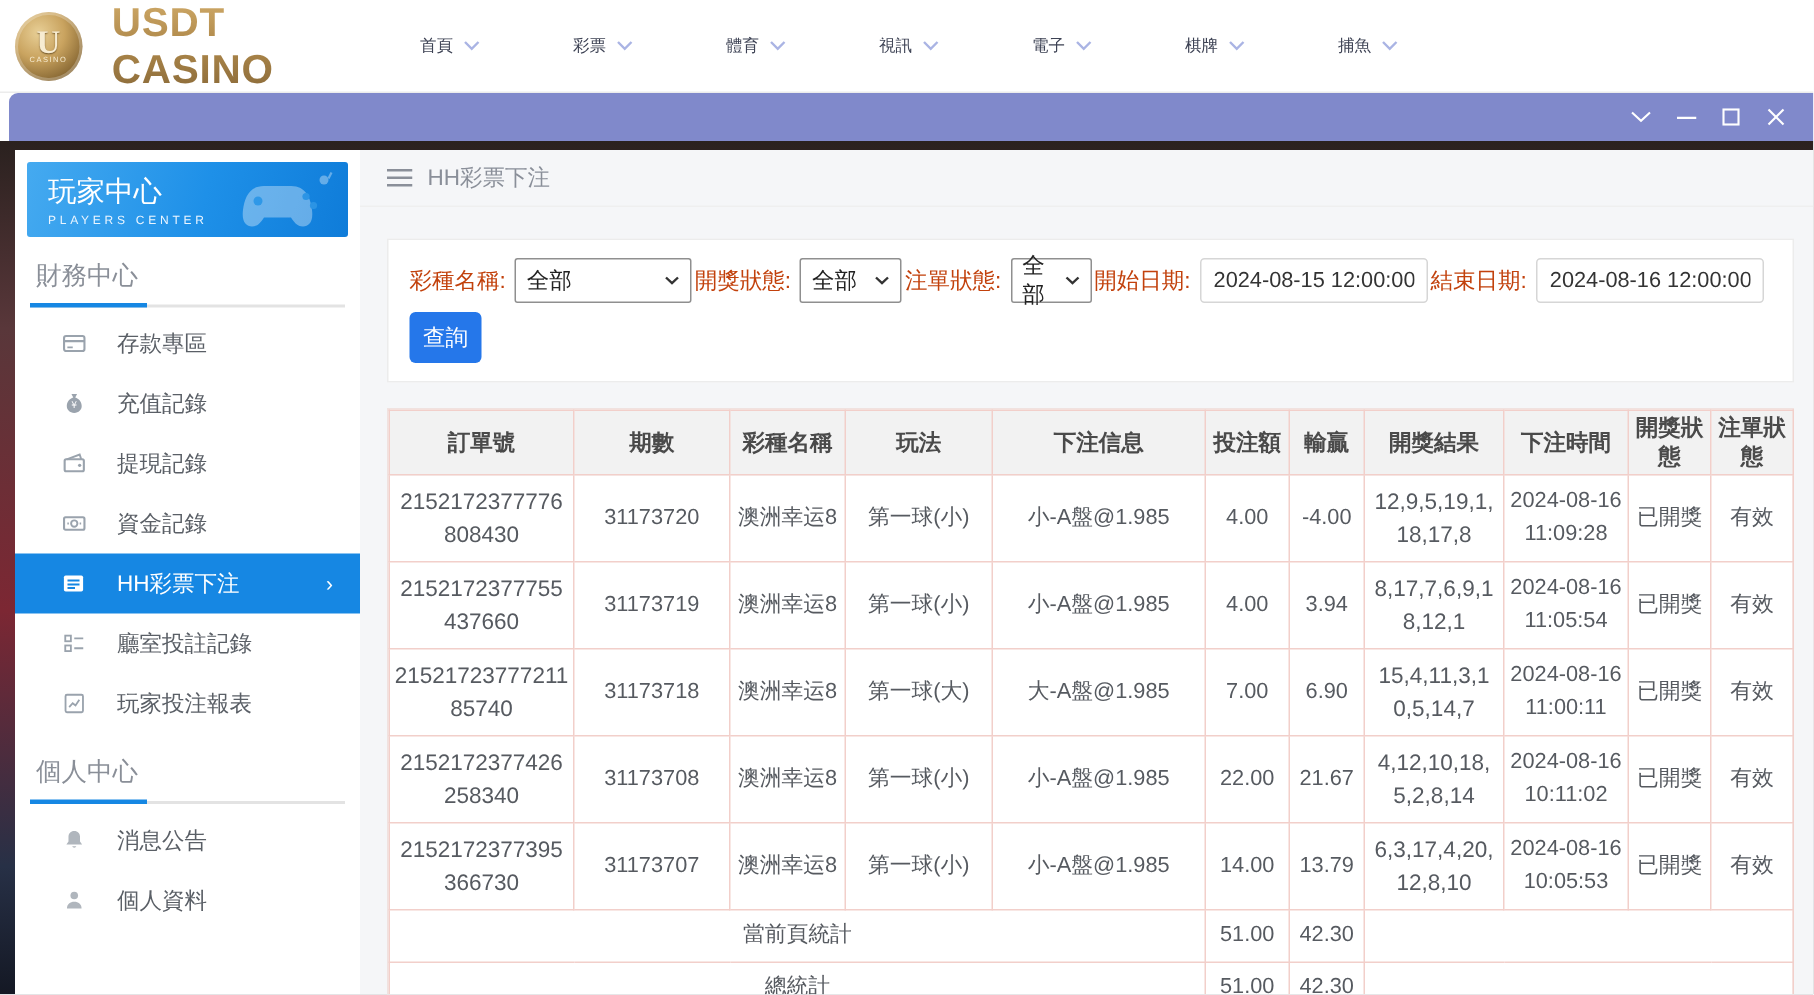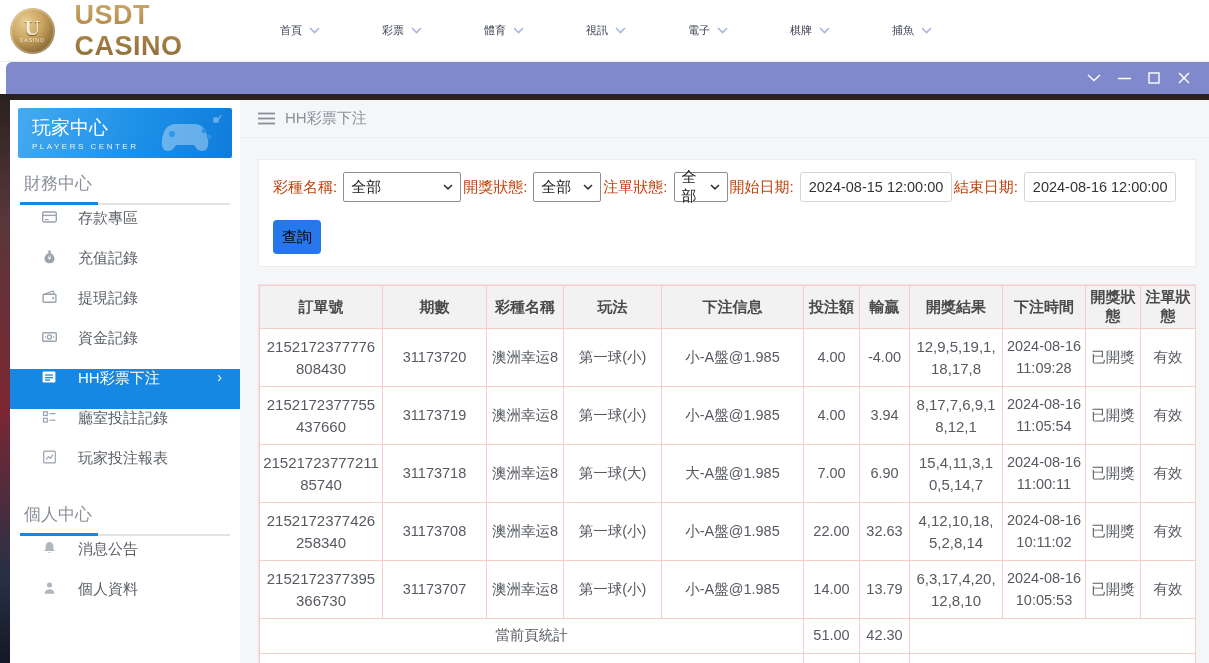--- a/index.html
+++ b/index.html
@@ -39,21 +39,21 @@
   
   .sidebar { width:230px; background:#fff; padding:8px 8px 0 8px; flex:none; }
   .sb-header { height:50px; border-radius:2px; position:relative; overflow:hidden; padding:7px 0 0 14px;
     background:linear-gradient(105deg,#45aaf0 0%,#1e90e8 55%,#0f7cd9 100%); }
   .sb-header .t1 { color:#fff; font-size:19px; }
   .sb-header .t2 { color:#eaf5ff; font-size:8px; letter-spacing:2.5px; margin-top:1px; }
   .sb-header svg.pad { position:absolute; right:8px; top:6px; opacity:.35; }
   .sb-section-title { margin:14px 4px 0 6px; font-size:17px; color:#8a8f98; }
   .sb-rule { height:2px; background:#e3e3e3; margin:8px 2px 4px 2px; position:relative; }
   .sb-rule::before { content:""; position:absolute; left:0; top:-1px; width:78px; height:3px; background:#1687e3; }
-  .sb-item { height:40px; display:flex; padding:0 10px 0 22px; cursor:pointer; color:#5a5f66; }
+  .sb-item { height:40px; display:flex; align-items:center; padding:0 10px 0 22px; cursor:pointer; color:#5a5f66; }
   .sb-item .ic { width:18px; display:flex; justify-content:center; margin-right:20px; flex:none; }
   .sb-item .lbl { font-size:15px; }
   .sb-item.active { background:#1687e3; color:#fff; margin:0 -8px; padding:0 18px 0 30px; }
   .sb-item.active .arrow { margin-left:auto; color:#fff; font-size:14px; }
 
   
   .main { flex:1; background:#f5f6f8; overflow:hidden; }
   .main-header { height:38px; display:flex; align-items:center; gap:10px; padding-left:18px;
     color:#8a8f99; font-size:15px; background:#f5f6f8; border-bottom:1px solid #efefef; }
   .card { background:#fff; border:1px solid #ececec; margin:0 13px 0 18px; }
@@ -61,21 +61,21 @@
   .filter-row { display:flex; align-items:center; flex-wrap:nowrap; }
   .f-label { font-size:15px; color:#c2410c; margin:0 6px 0 0; white-space:nowrap; }
   .f-label + .f-label, .sel + .f-label, .date + .f-label { margin-left:2px; }
   .sel { height:30px; border:1px solid #8f8f8f; border-radius:2px; background:#fff;
     display:flex; align-items:center; padding:0 7px; cursor:pointer; gap:6px; }
   .sel .val { font-size:15px; color:#222; }
   .sel svg { margin-left:auto; flex:none; }
   .sel.w-lg { width:118px; } .sel.w-md { width:68px; } .sel.w-sm { width:54px; }
   .date { height:30px; width:152px; border:1px solid #d6d6d6; border-radius:3px;
     font-size:14.5px; color:#333; padding:0 8px; font-family:"Liberation Sans",sans-serif; }
-  .btn-query { margin-top:18px; width:48px; height:34px; background:#2577ea; color:#000000;
+  .btn-query { margin-top:6px; width:48px; height:34px; background:#2577ea; color:#ffffff;
     border:none; border-radius:4px; font-size:15px; cursor:pointer; font-family:"Liberation Sans",sans-serif; }
 
   
   .table-card { margin-top:17px; border:1px solid #f0e2e0; }
   table { width:100%; border-collapse:collapse; table-layout:fixed; }
   th, td { border:1px solid #f2cfca; text-align:center; vertical-align:middle; }
   th { background:#f2f2f2; color:#4a4a4a; font-size:15px; font-weight:bold; height:40px; padding:2px 1px; }
   td { color:#565a60; font-size:14.5px; height:58px; padding:4px 3px; line-height:1.45; }
   td.brk { word-break:break-all; font-size:15px; }
   tr.sum td { height:35px; font-size:14.5px; }
@@ -397,21 +397,21 @@
               <td>已開獎</td>
               <td>有效</td>
             </tr>
             <tr>
               <td class="brk">2152172377426258340</td>
               <td>31173708</td>
               <td>澳洲幸运8</td>
               <td>第一球(小)</td>
               <td>小-A盤@1.985</td>
               <td>22.00</td>
-              <td>32.63</td>
+              <td>21.67</td>
               <td class="brk">4,12,10,18,5,2,8,14</td>
               <td>2024-08-16 10:11:02</td>
               <td>已開獎</td>
               <td>有效</td>
             </tr>
             <tr>
               <td class="brk">2152172377395366730</td>
               <td>31173707</td>
               <td>澳洲幸运8</td>
               <td>第一球(小)</td>

